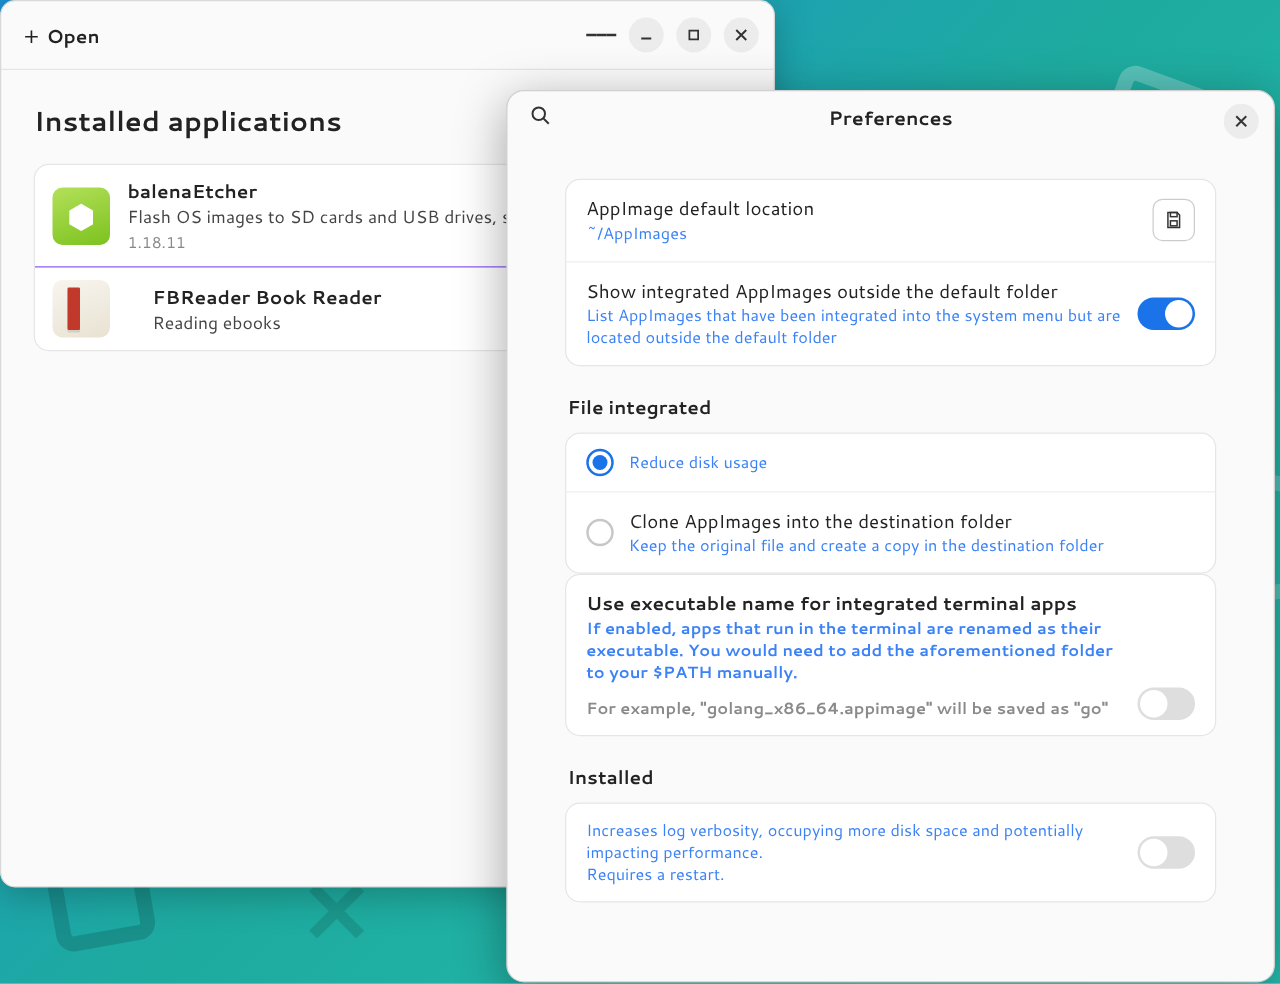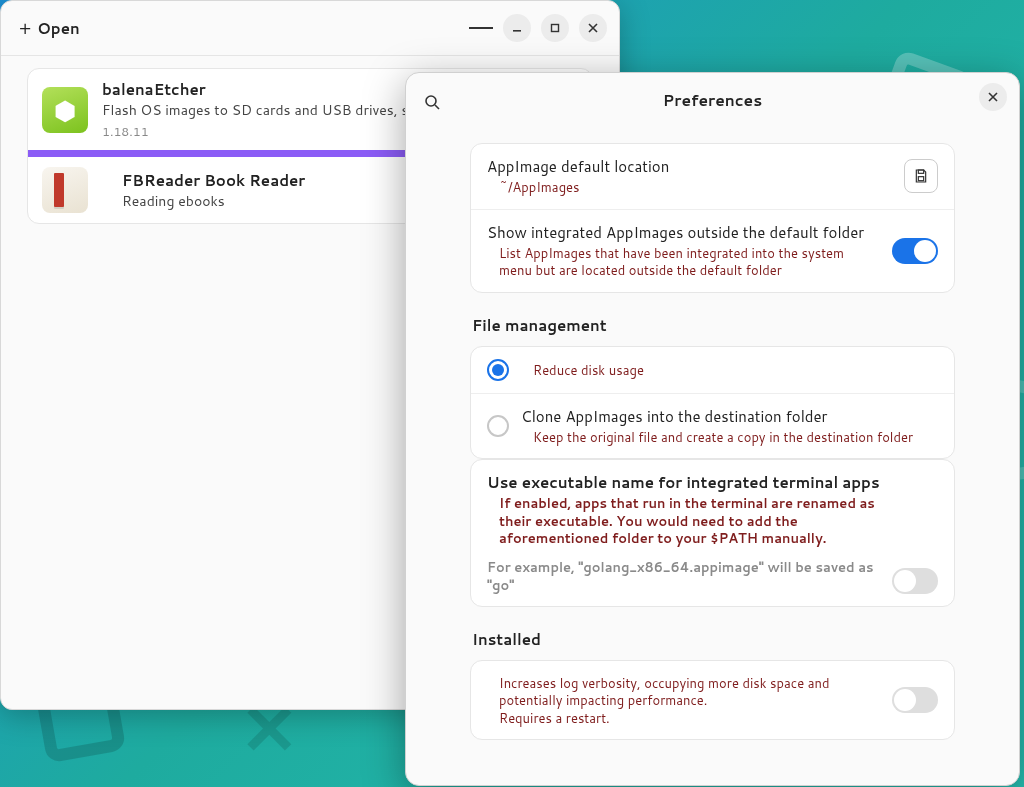--- a/index.html
+++ b/index.html
@@ -21,44 +21,44 @@
   .title-spacer { flex:1; }
   .win-controls { display:flex; gap:10px; align-items:center; }
   .icon-btn { width:28px; height:28px; border-radius:50%; background:#ececec; display:flex; align-items:center; justify-content:center; font-size:14px; color:#333; cursor:pointer; }
   .icon-flat { width:24px; height:24px; display:flex; align-items:center; justify-content:center; cursor:pointer; }
   .hamburger div { width:14px; height:2px; background:#333; margin:1.5px 0; }
   
   .main-content { padding:12px 26px; flex:1; overflow:hidden; }
   .page-title { font-size:22px; font-weight:700; color:#222; margin:14px 0 18px; }
   .app-list { background:#fff; border:1px solid #e6e6e6; border-radius:12px; overflow:hidden; }
   .app-row { display:flex; align-items:center; padding:10px 14px; gap:14px; cursor:pointer; }
-  .app-row + .app-row { border-top:7px solid #8b5cf6;gap:34px; }
+  .app-row + .app-row { border-top:1px solid #8b5cf6;gap:34px; }
   .app-icon { width:46px; height:46px; border-radius:8px; display:flex; align-items:center; justify-content:center; font-size:26px; }
   .app-icon.etcher { background:linear-gradient(160deg,#b3e05a,#7cc21e); color:#fff; }
   .app-icon.fb { background:linear-gradient(160deg,#f8f5ef,#e9e2d2); color:#c0392b; position:relative; }
   .app-icon.fb::after { content:""; position:absolute; width:10px; height:34px; background:#c0392b; top:6px; left:12px; border-radius:1px; box-shadow: 0 2px 0 rgba(0,0,0,0.1);}
   .app-info { min-width:0; }
   .app-name { font-weight:600; color:#222; font-size:15px; white-space:nowrap; overflow:hidden; text-overflow:ellipsis; }
   .app-desc { color:#444; font-size:14px; white-space:nowrap; overflow:hidden; text-overflow:ellipsis; max-width:480px;}
   .app-ver { color:#888; font-size:12.5px; margin-top:2px; }
 
   
   .pref-window { position:absolute; top:72px; left:405px; width:615px; height:714px; background:#fafafa; border:1px solid #d0d0d0; border-radius:14px; box-shadow:0 10px 40px rgba(0,0,0,0.35); display:flex; flex-direction:column; overflow:hidden; }
-  .pref-header { display:flex; align-items:flex-end; padding:10px 12px; }
+  .pref-header { display:flex; align-items:flex-start; padding:10px 12px; }
   .pref-title { flex:1; text-align:center; font-weight:700; font-size:15.5px; color:#222; }
   .search-icon { cursor:pointer; width:28px; display:flex; justify-content:center; }
   .close-circ { width:28px; height:28px; border-radius:50%; background:#ececec; display:flex; align-items:center; justify-content:center; cursor:pointer; font-size:15px; color:#333;}
   
-  .pref-body { padding:4px 64px 40px; overflow-y:auto; }
+  .pref-body { padding:4px 46px 40px; overflow-y:auto; }
   .card { background:#fff; border:1px solid #e6e6e6; border-radius:12px; overflow:hidden; }
   .row { padding:12px 16px; display:flex; align-items:center; gap:12px; }
   .row + .row { border-top:1px solid #eee; }
   .row .text { flex:1; min-width:0; }
   .row .title { font-size:15px; color:#222; }
-  .row .sub { font-size:13px; color:#7f1d1d; margin-top:2px; line-height:1.35;margin-left:12px; }
+  .row .sub { font-size:13px; color:#3b82f6; margin-top:2px; line-height:1.35; }
   .row .example { font-size:13px; color:#8a8a8a; margin-top:10px; }
   .section-title { font-size:15px; font-weight:700; color:#222; margin:22px 2px 10px; }
   
   .folder-btn { width:34px; height:34px; border:1px solid #ccc; border-radius:8px; display:flex; align-items:center; justify-content:center; cursor:pointer; background:#fff;}
   .folder-btn svg { width:16px; height:16px; }
 
   .switch { position:relative; width:46px; height:26px; border-radius:13px; cursor:pointer; flex-shrink:0;}
   .switch.on { background:#1a73e8; }
   .switch.off { background:#dedede; }
   .switch .knob { position:absolute; width:22px; height:22px; border-radius:50%; background:#fff; top:2px; }
@@ -102,20 +102,21 @@
           </svg>
       </div>
       <div class="icon-btn">
         <svg width="12" height="12" viewBox="0 0 12 12">
             <path d="M2 2 L10 10 M10 2 L2 10" stroke="#333" stroke-width="1.6"></path>
           </svg>
       </div>
     </div>
   </div>
   <div class="main-content">
+    <div class="page-title">Installed applications</div>
     <div class="app-list">
       <div class="app-row">
         <div class="app-icon etcher">⬢</div>
         <div class="app-info">
           <div class="app-name">balenaEtcher</div>
           <div class="app-desc">Flash OS images to SD cards and USB drives, sa</div>
           <div class="app-ver">1.18.11</div>
         </div>
       </div>
       <div class="app-row">
@@ -164,21 +165,21 @@
         <div class="text">
           <div class="title">Show integrated AppImages outside the default folder</div>
           <div class="sub">List AppImages that have been integrated into the system menu but are located outside the default folder</div>
         </div>
         <div class="switch on">
             <div class="knob"></div>
           </div>
       </div>
     </div>
 
-    <div class="section-title">File management</div>
+    <div class="section-title">File integrated</div>
     <div class="card">
       <div class="row">
         <div class="radio on"></div>
         <div class="text">
           <div class="sub">Reduce disk usage</div>
         </div>
       </div>
       <div class="row">
         <div class="radio off"></div>
         <div class="text">

